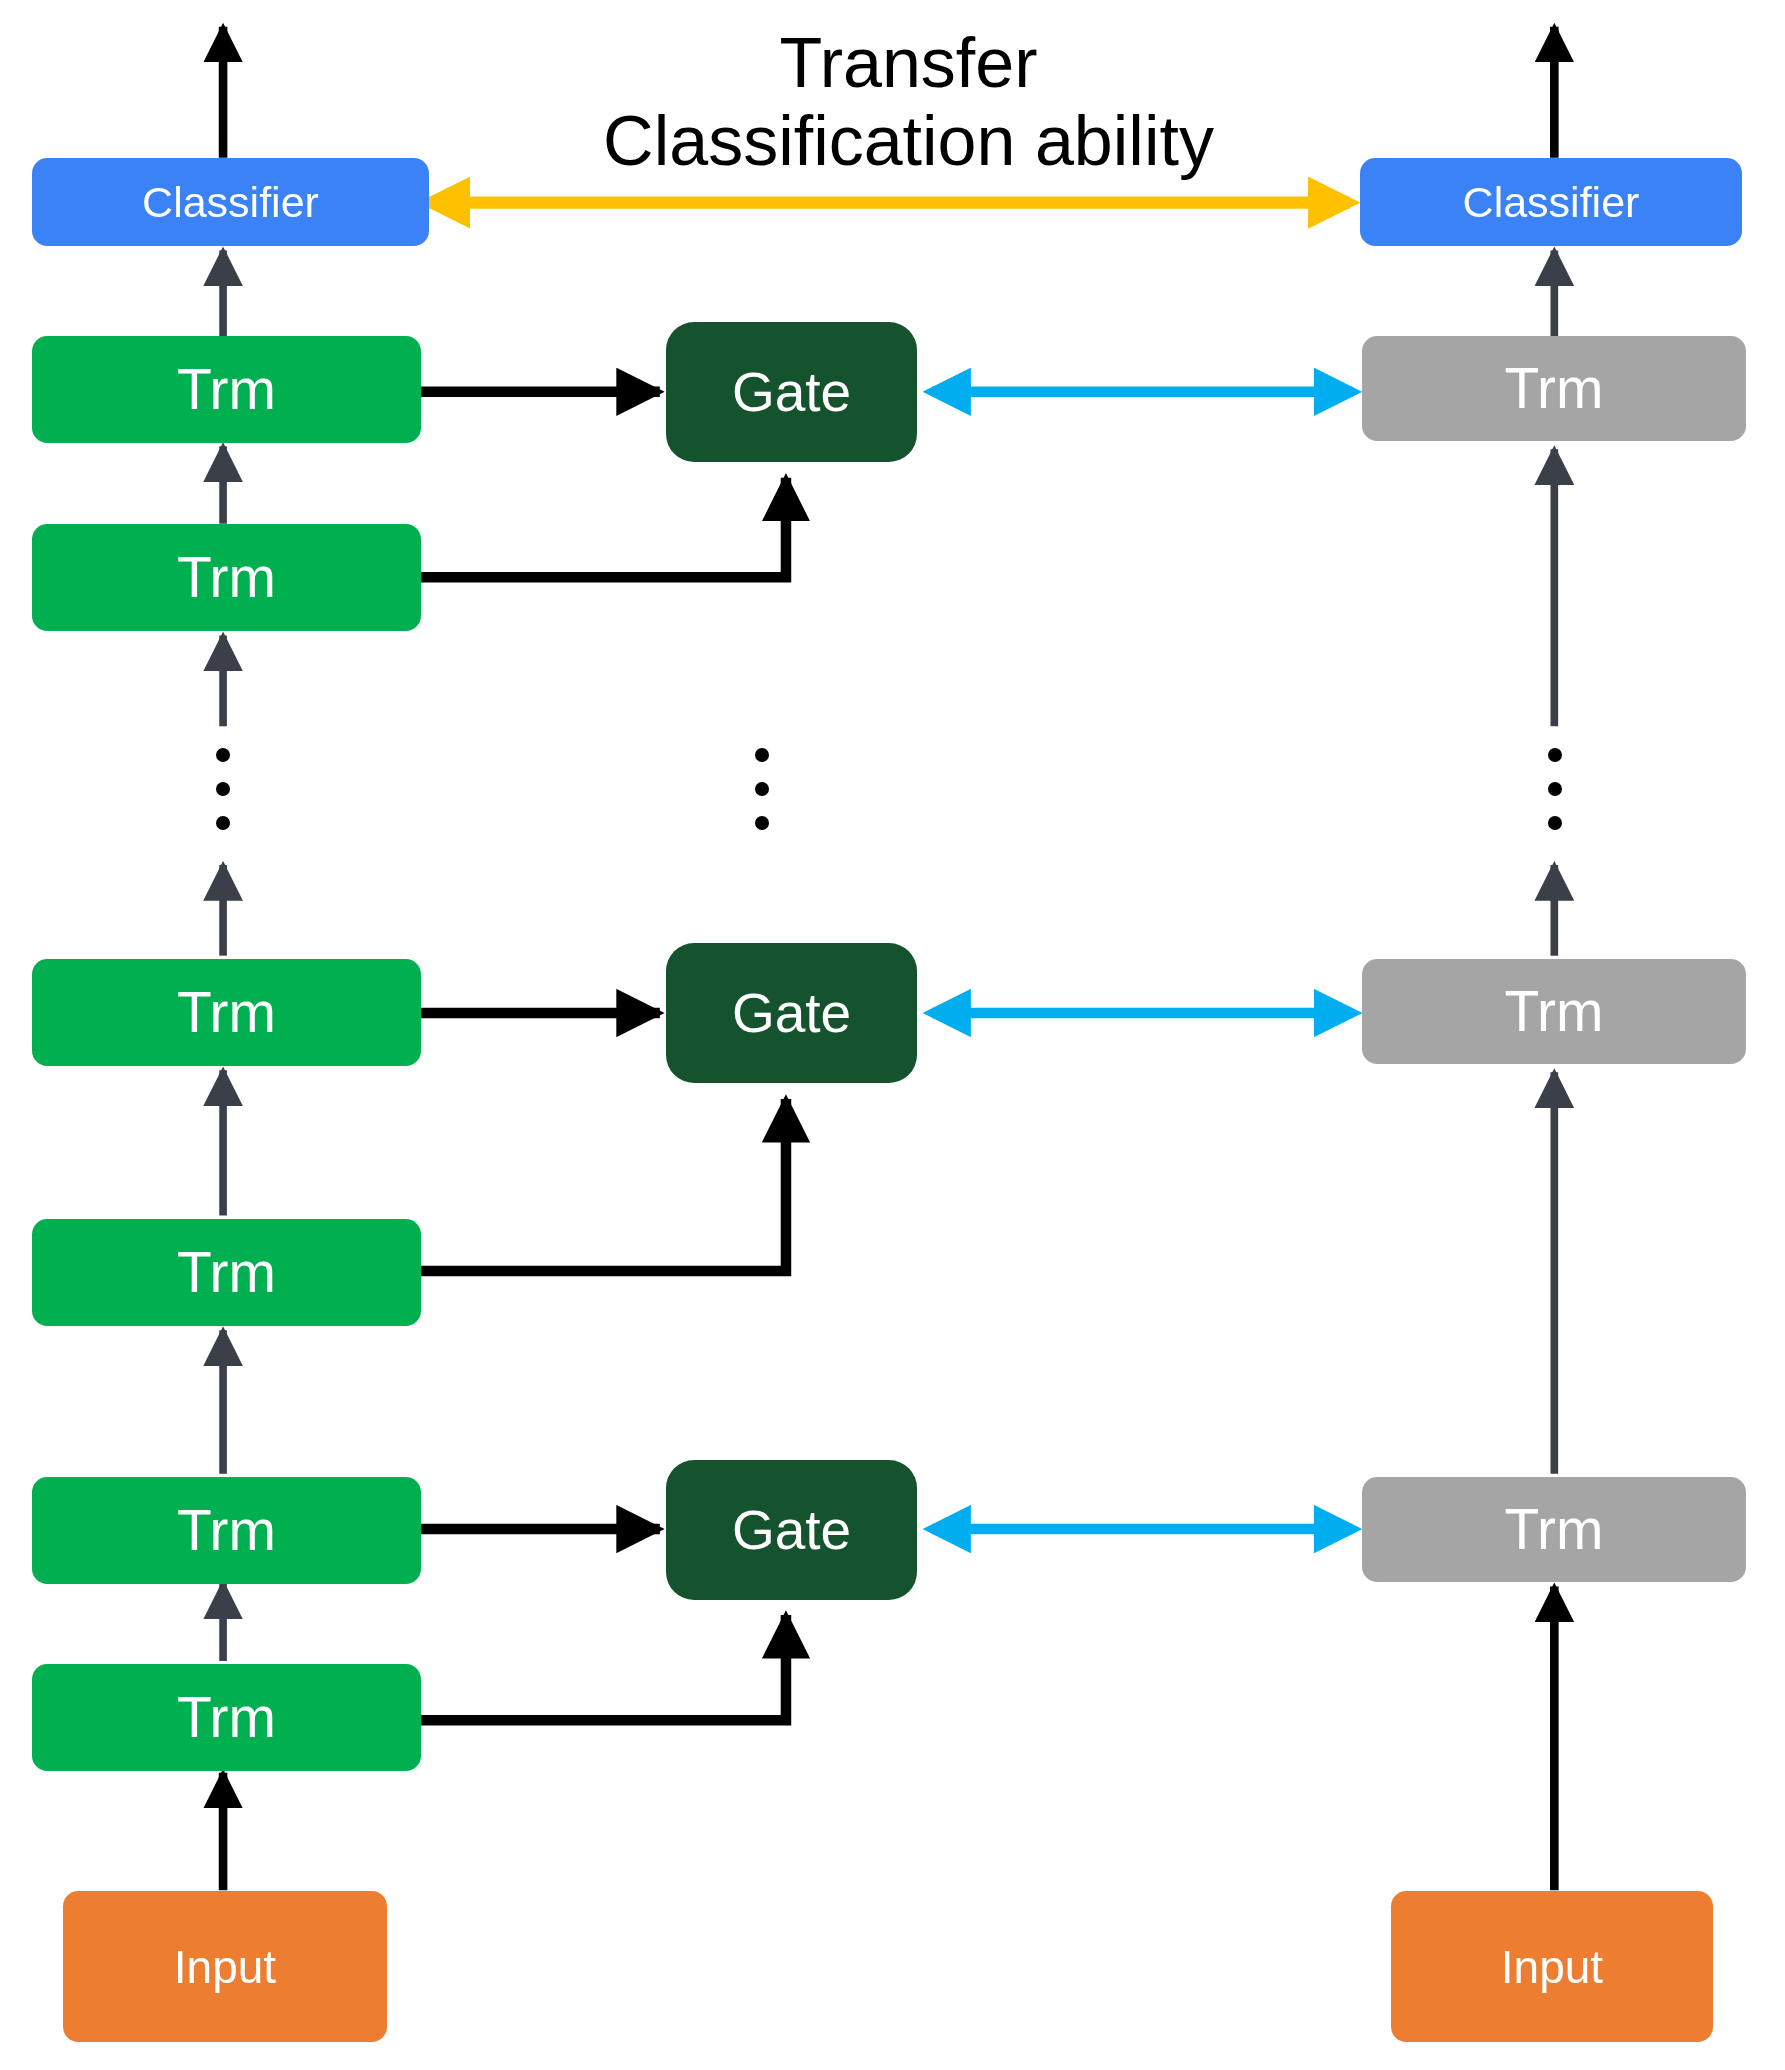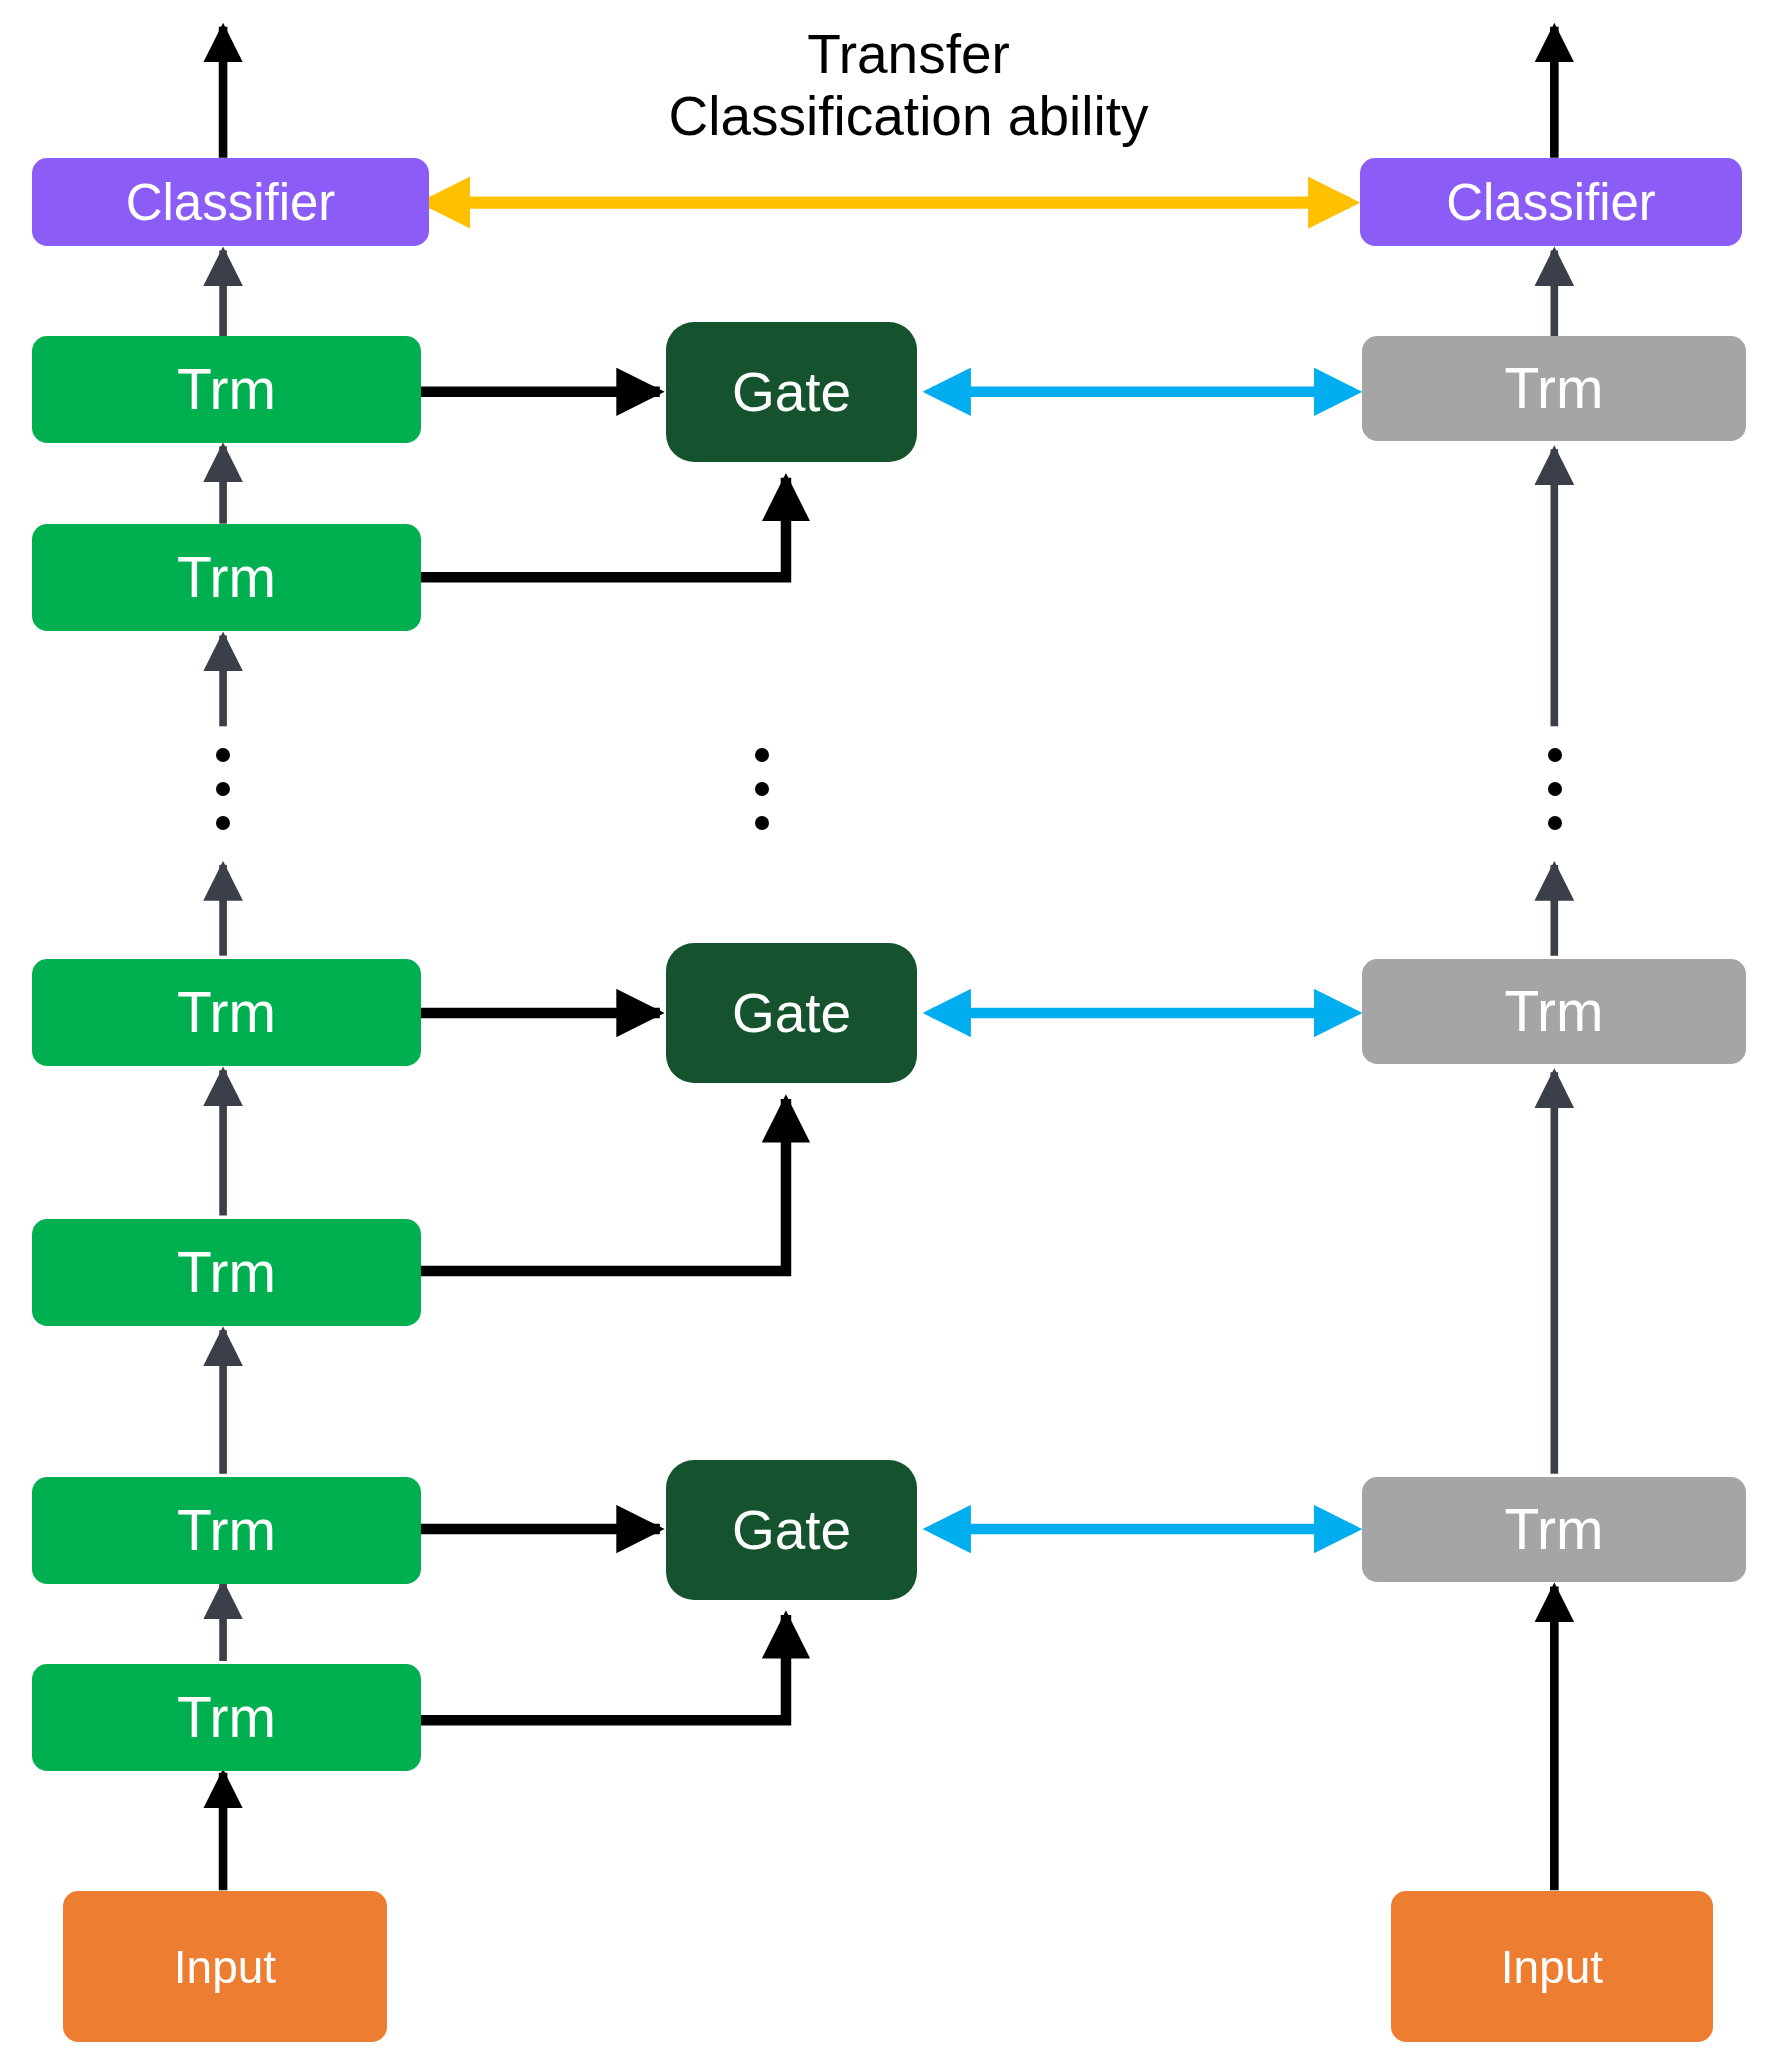--- a/index.html
+++ b/index.html
@@ -35,38 +35,38 @@
     justify-content: center;
     border-radius: 15.3px;
     color: #ffffff;
     font-family: "Liberation Sans", sans-serif;
     font-weight: 400;
     line-height: 1;
     box-sizing: border-box;
     user-select: none;
     z-index: 5;
   }
-  .node-classifier { background: #8b5cf6; font-size: 51px; }
+  .node-classifier { background: #3b82f6; font-size: 43px; }
   .node-trm-green  { background: #00B050; font-size: 57px; }
   .node-trm-gray   { background: #A5A5A5; font-size: 57px; }
   .node-gate       { background: #14532d; font-size: 55px; border-radius: 28px; }
   .node-input      { background: #ED7D31; font-size: 46px; }
 
   .caption {
     position: absolute;
     text-align: center;
     font-family: "Liberation Sans", sans-serif;
     line-height: 1.12;
     user-select: none;
     z-index: 6;
     white-space: pre-line;
   }
   .caption-transfer-class {
     color: #000000;
-    font-size: 55px;
+    font-size: 70px;
   }
   .caption-transfer-internal {
     color: #00AEEF;
     font-size: 55px;
   }
   .ellipsis-dots {
     position: absolute;
     display: flex;
     flex-direction: column;
     align-items: center;

